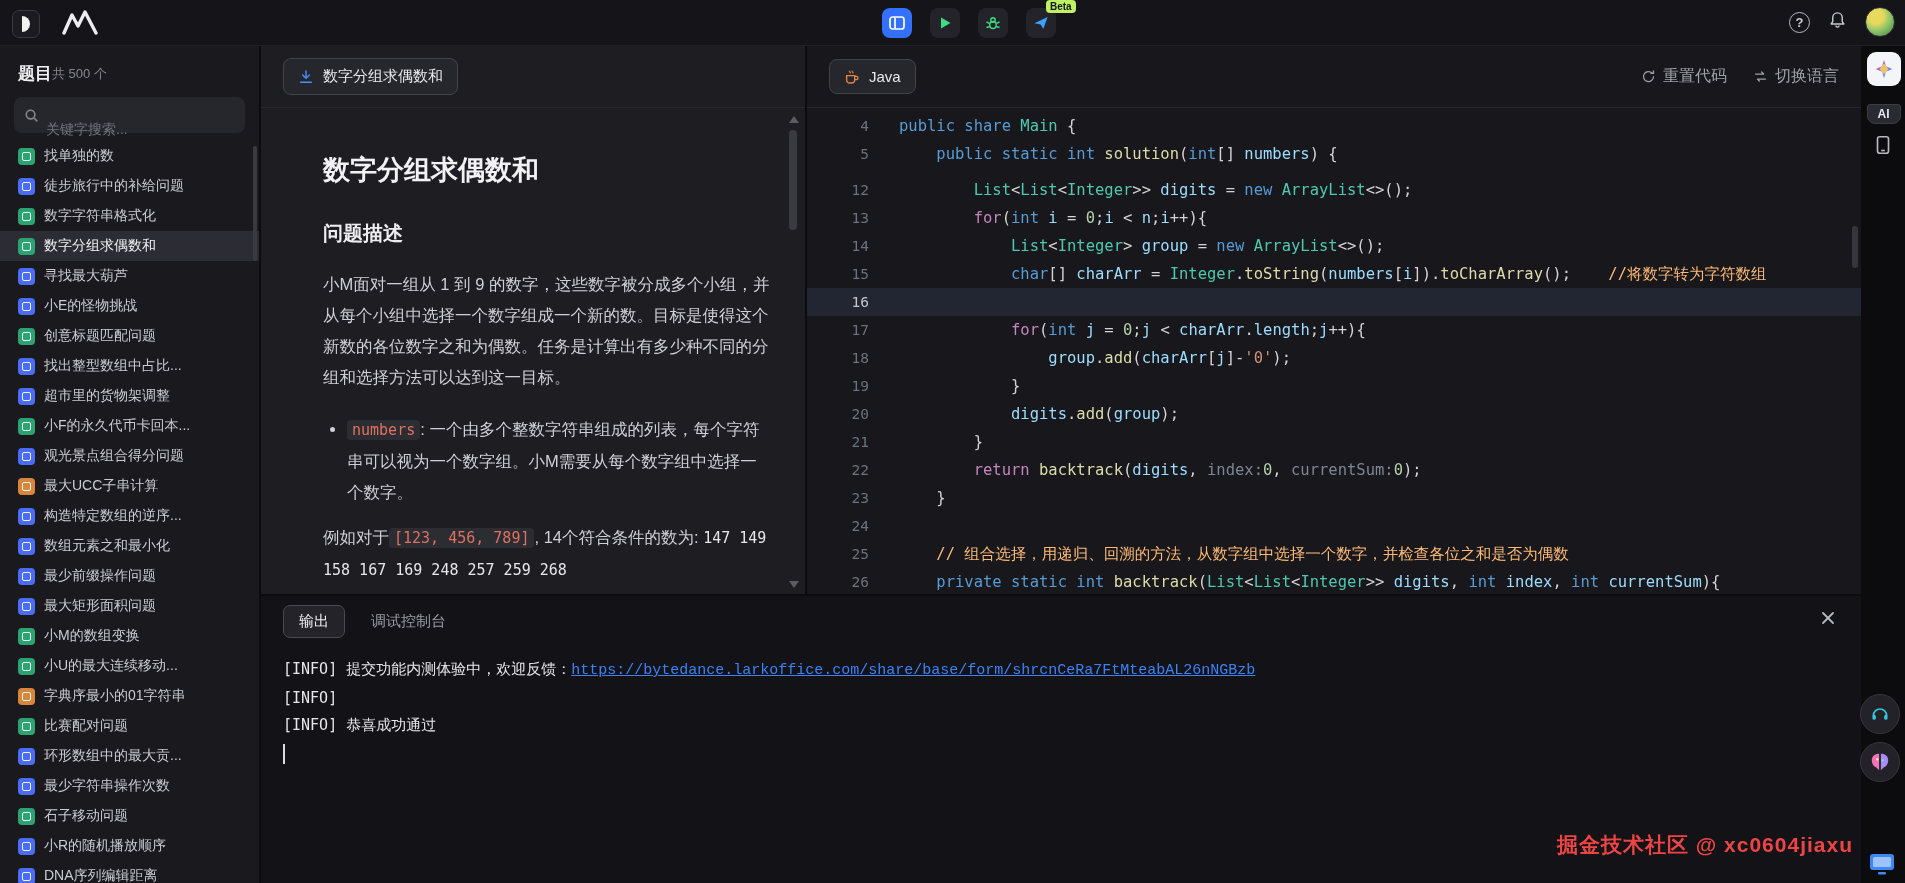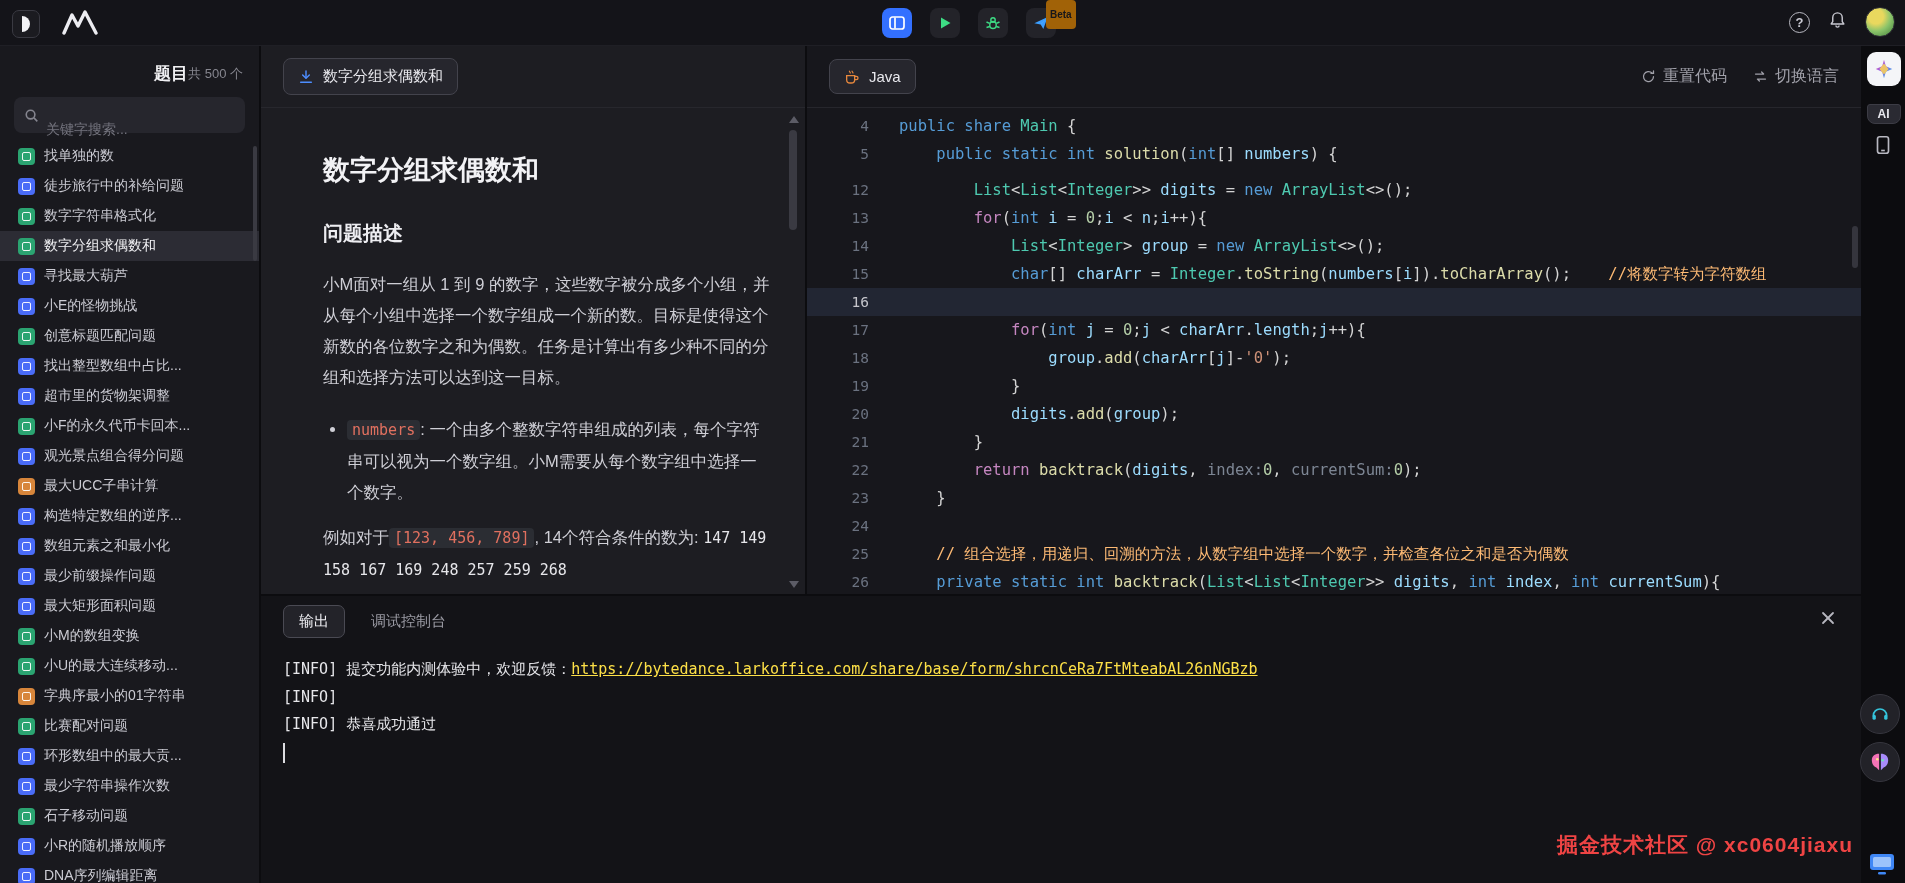--- a/index.html
+++ b/index.html
@@ -7,28 +7,28 @@
   body { font-family:"Liberation Sans","DejaVu Sans",sans-serif; color:#e3e3e8; }
   #app { position:relative; width:1905px; height:883px; background:#0c0c0f; overflow:hidden; }
 
   
   .topbar { position:absolute; left:0; top:0; width:1905px; height:46px; background:#141419; border-bottom:1px solid #1f1f25; }
   .tb-left { position:absolute; left:12px; top:9px; display:flex; align-items:center; gap:22px; }
   .logo-box { width:28px; height:28px; border-radius:7px; background:#1b1b20; border:1px solid #3a3a42; display:flex; align-items:center; justify-content:center; }
   .tb-center { position:absolute; left:882px; top:8px; display:flex; gap:18px; }
   .tb-btn { width:30px; height:30px; border-radius:8px; background:#232329; display:flex; align-items:center; justify-content:center; cursor:pointer; position:relative; }
   .tb-btn.primary { background:#3370ff; }
-  .beta-badge { position:absolute; top:-8px; left:20px; background:#a16207; color:#16161a; font-size:10px; line-height:13px; padding:8px 4px; border-radius:4px; font-weight:700; }
+  .beta-badge { position:absolute; top:-8px; left:20px; background:#bef264; color:#16161a; font-size:10px; line-height:13px; padding:0 4px; border-radius:4px; font-weight:700; }
   .tb-right { position:absolute; right:10px; top:7px; display:flex; align-items:center; gap:18px; }
   .help-circ { width:21px; height:21px; border-radius:50%; border:1.6px solid #b9b9c2; color:#c9c9d2; font-size:13px; font-weight:700; display:flex; align-items:center; justify-content:center; cursor:pointer; }
   .avatar { width:30px; height:30px; border-radius:50%; background:radial-gradient(circle at 35% 30%, #e9d85e 0 28%, #8bc46a 55%, #3f7d3a 100%); border:1px solid #2c2c33; cursor:pointer; }
 
   
   .sidebar { position:absolute; left:0; top:46px; width:259px; height:837px; background:#19191e; overflow:hidden; }
-  .sb-head { display:flex; align-items:center; justify-content:flex-end; padding:16px 16px 10px 18px; }
+  .sb-head { display:flex; align-items:center; justify-content:flex-start; padding:16px 16px 10px 18px; }
   .sb-title { font-size:17px; font-weight:700; color:#f0f0f3; }
   .sb-count { font-size:13px; color:#86868f; }
   .sb-search { margin:2px 14px 8px 14px; height:36px; background:#26262d; border-radius:8px; display:flex; align-items:center; padding:0 10px; gap:7px; }
   .sb-search input { flex:1; background:transparent; border:none; outline:none; color:#d5d5db; font-size:14px; font-family:inherit;margin-top:28px; }
   .sb-search input::placeholder { color:#73737d; }
   .sb-list { position:relative; }
   .s-item { height:30px; display:flex; align-items:center; gap:9px; padding:0 14px 0 18px; cursor:pointer; }
   .s-item.sel { background:#2c2c34; }
   .s-ico { width:17px; height:17px; border-radius:4px; flex:none; position:relative; }
   .s-ico::after { content:""; position:absolute; inset:4px; border:1.5px solid rgba(255,255,255,.92); border-radius:2px; }
@@ -77,21 +77,21 @@
   .ed-scroll { position:absolute; right:3px; top:180px; width:6px; height:42px; border-radius:3px; background:#35353d; }
 
   
   .console-panel { position:absolute; left:261px; top:596px; width:1600px; height:287px; background:#131317; overflow:hidden; }
   .co-head { height:50px; display:flex; align-items:center; gap:26px; padding:0 22px; position:relative; }
   .co-tab-active { border:1px solid #4a4a53; background:#232329; border-radius:7px; padding:6px 15px; font-size:15px; color:#eeeef2; cursor:pointer; }
   .co-tab { font-size:15px; color:#9a9aa3; cursor:pointer; }
   .co-close { position:absolute; right:26px; top:15px; cursor:pointer; }
   .co-body { padding:10px 0 0 22px; font-family:"DejaVu Sans Mono","Liberation Mono",monospace; font-size:15px; }
   .o-line { line-height:27.5px; color:#e6e6ea; white-space:pre-wrap; }
-  .o-link { color:#fde047; text-decoration:underline; }
+  .o-link { color:#3b82f6; text-decoration:underline;font-family:Liberation Mono, monospace; }
   .o-cursor { width:2px; height:20px; background:#dcdce0; margin-top:4px; animation:blink 1s step-end infinite; }
   @keyframes blink { 50% { opacity:0; } }
   .watermark { position:absolute; right:52px; bottom:24px; font-size:21px; font-weight:600; color:#ef4444; letter-spacing:1px; }
 
   
   .ai-widget { position:absolute; right:3px; top:52px; width:37px; display:flex; flex-direction:column; align-items:center; gap:18px; cursor:pointer; }
   .ai-ico-box { width:34px; height:34px; border-radius:9px; background:#f4f5f8; display:flex; align-items:center; justify-content:center; }
   .ai-label { width:34px; text-align:center; font-size:12px; font-weight:700; color:#e8e8ee; background:#2a2a32; border:1px solid #3c3c45; border-bottom-left-radius:8px; border-bottom-right-radius:8px; border-top-left-radius:3px; border-top-right-radius:3px; padding:2px 0; }
   .side-widget { position:absolute; right:5px; top:128px; width:34px; height:34px; display:flex; align-items:center; justify-content:center; cursor:pointer; }
   .fab { position:absolute; right:5px; width:40px; height:40px; border-radius:50%; background:#222228; border:1px solid #36363e; display:flex; align-items:center; justify-content:center; cursor:pointer; }

